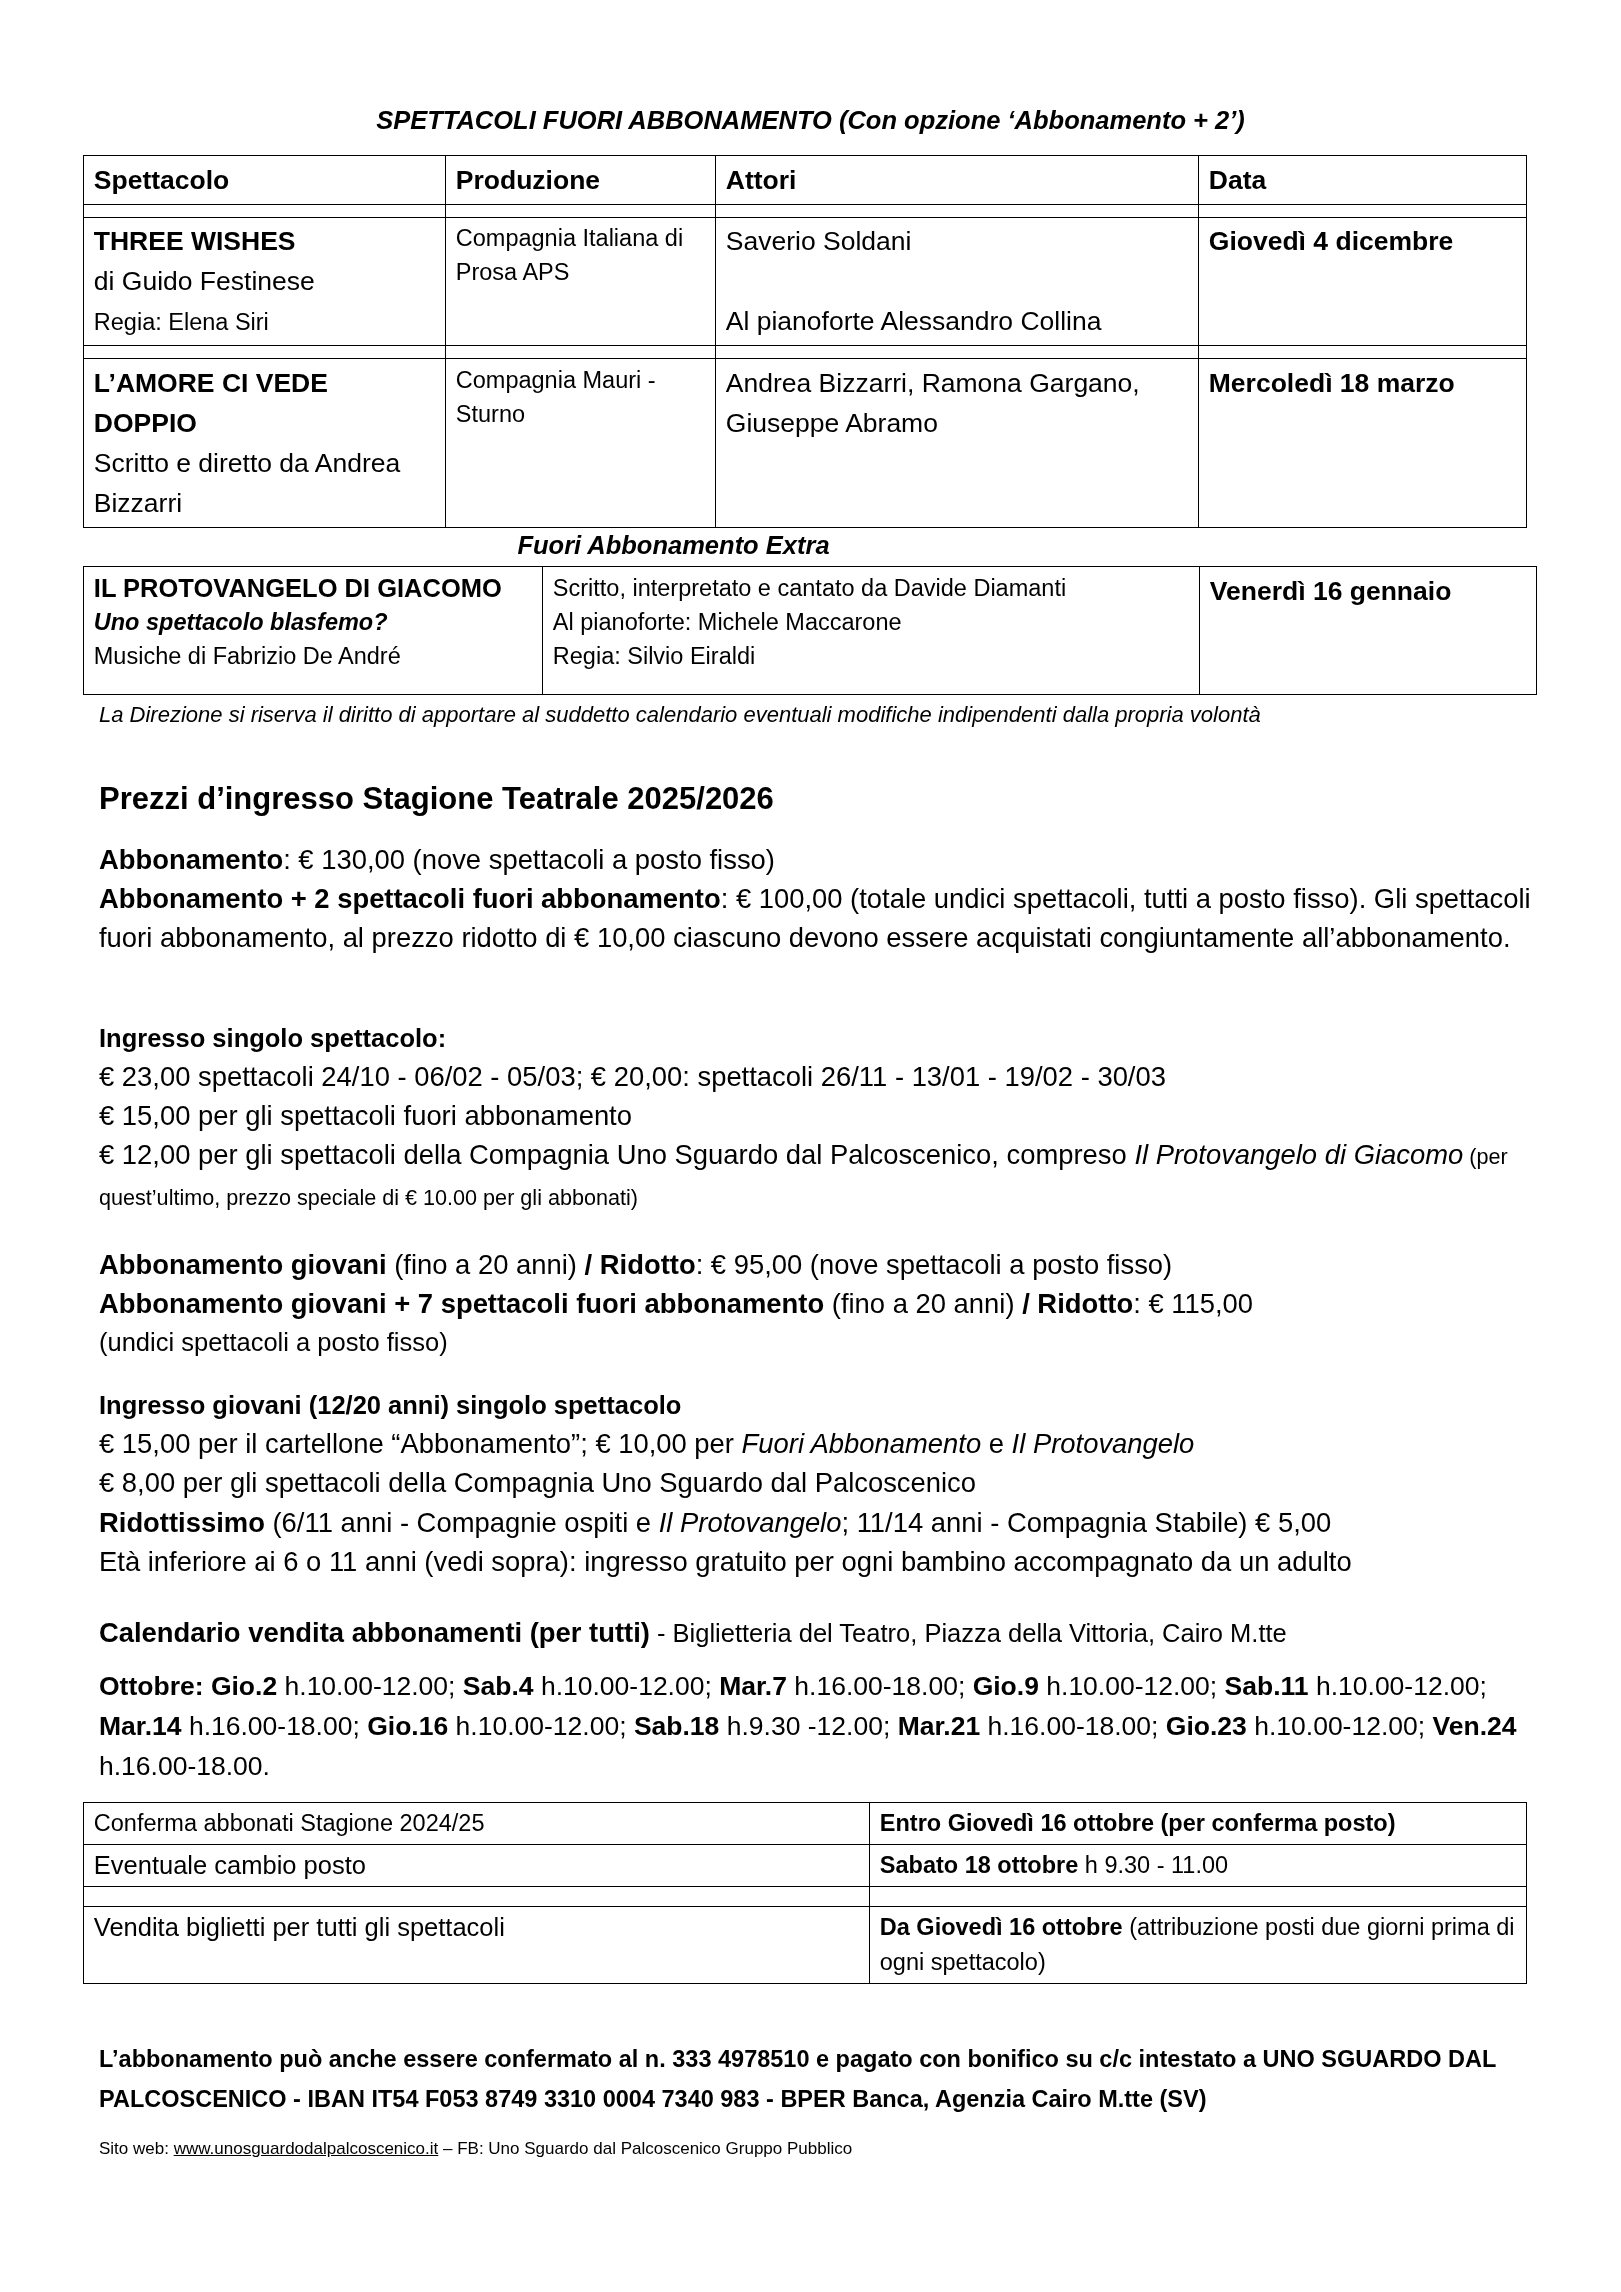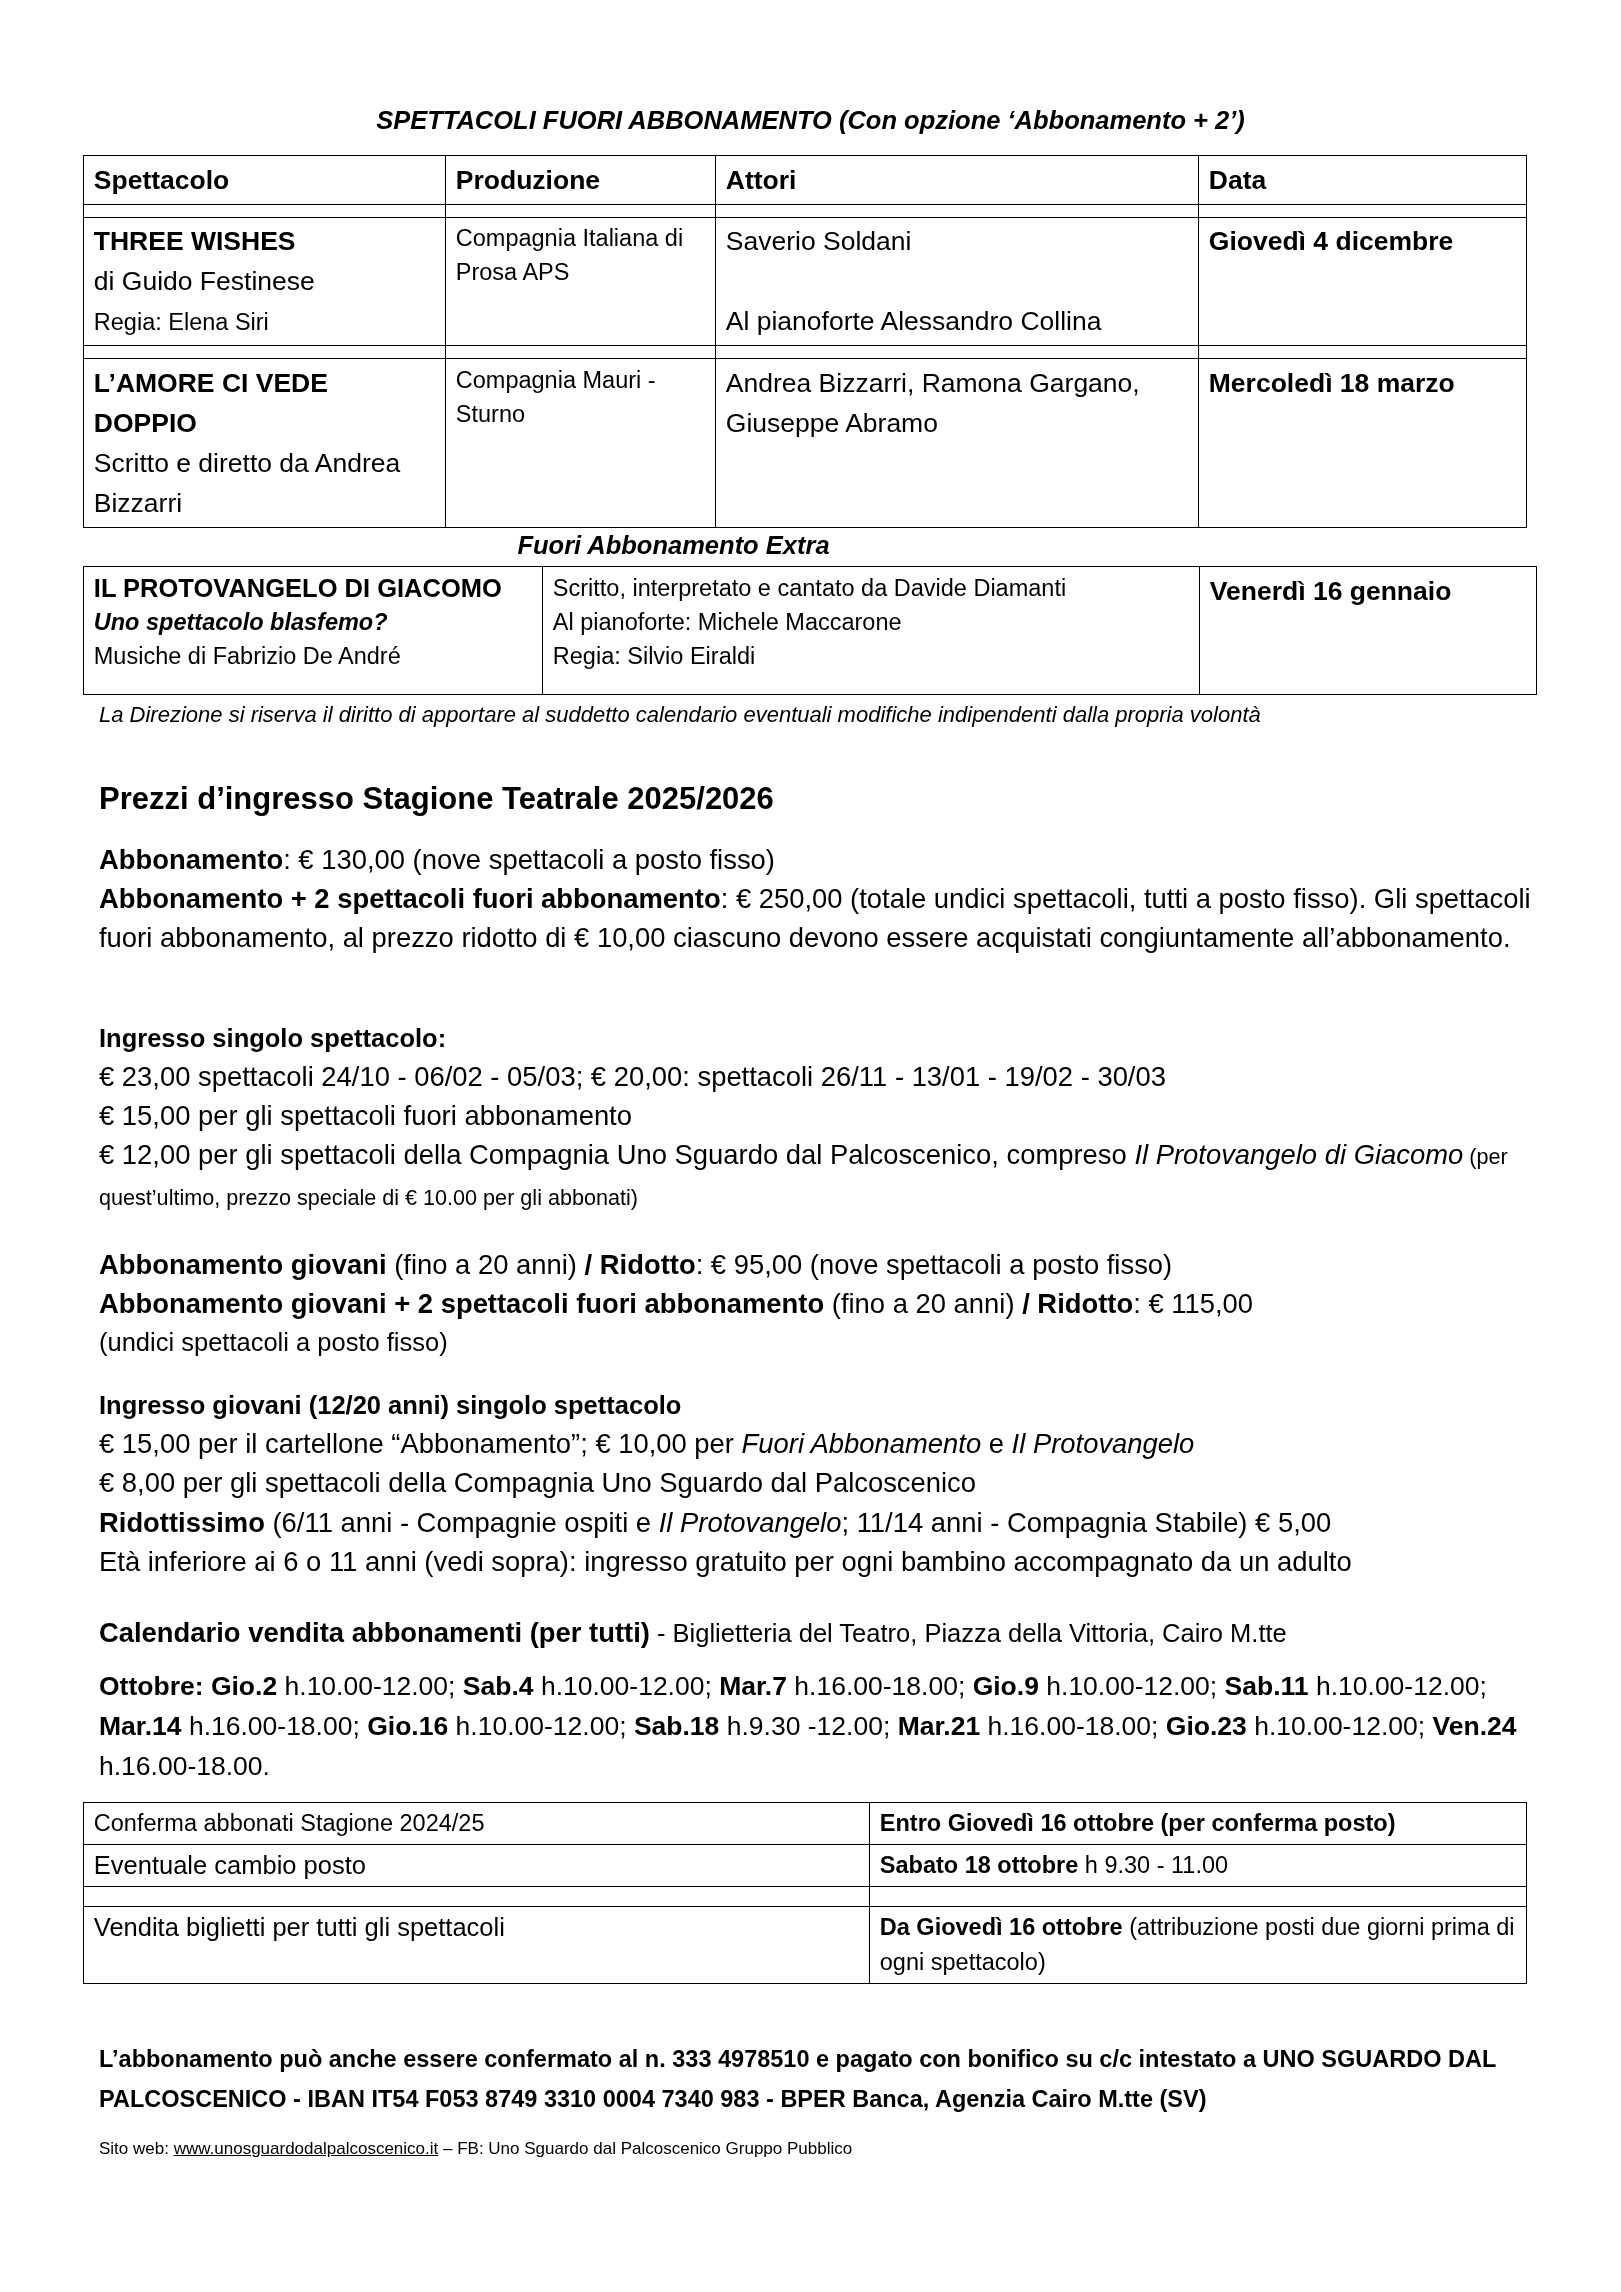--- a/index.html
+++ b/index.html
@@ -98,29 +98,29 @@
   </tr>
 </tbody>
   </table>
 
 <div class="abs i" style="left:99px;top:702px;font-size:22px;white-space:nowrap;">La Direzione si riserva il diritto di apportare al suddetto calendario eventuali modifiche indipendenti dalla propria volontà</div>
 
 <div class="abs b" style="left:99px;top:781px;font-size:31px;">Prezzi d’ingresso Stagione Teatrale 2025/2026</div>
 
 <div class="line" style="top:840px;"><span class="b">Abbonamento</span><span>: €  130,00  (nove spettacoli a posto fisso)</span></div>
 
-<div class="para" style="top:879px;"><span class="b">Abbonamento + 2 spettacoli fuori abbonamento</span><span>: € 250,00  (totale undici spettacoli, tutti a posto fisso). Gli spettacoli fuori abbonamento, al prezzo ridotto di € 10,00 ciascuno devono essere acquistati congiuntamente all’abbonamento.</span></div>
+<div class="para" style="top:879px;"><span class="b">Abbonamento + 2 spettacoli fuori abbonamento</span><span>: € 100,00  (totale undici spettacoli, tutti a posto fisso). Gli spettacoli fuori abbonamento, al prezzo ridotto di € 10,00 ciascuno devono essere acquistati congiuntamente all’abbonamento.</span></div>
 
 <div class="line b" style="top:1019px;font-size:25.5px;"><span>Ingresso singolo spettacolo</span>:</div>
 <div class="line" style="top:1057px;">€ 23,00 spettacoli 24/10 - 06/02 - 05/03; € 20,00: spettacoli 26/11 - 13/01 - 19/02 - 30/03</div>
 <div class="line" style="top:1096px;">€ 15,00 per gli spettacoli fuori abbonamento</div>
 <div class="para" style="top:1135px;"><span>€ 12,00 per gli spettacoli della Compagnia Uno Sguardo dal Palcoscenico, compreso </span><span class="i">Il Protovangelo di Giacomo</span><span class="note"> (per quest’ultimo, prezzo speciale di € 10.00 per gli abbonati)</span></div>
 
 <div class="line" style="top:1245px;"><span class="b">Abbonamento giovani</span><span> (fino a 20 anni) </span><span class="b">/ Ridotto</span><span>: € 95,00  (nove spettacoli a posto fisso)</span></div>
-<div class="line" style="top:1284px;"><span class="b">Abbonamento giovani + 2 spettacoli fuori abbonamento</span><span> (fino a 20 anni) </span><span class="b">/ Ridotto</span><span>: € 115,00</span></div>
+<div class="line" style="top:1284px;"><span class="b">Abbonamento giovani + 7 spettacoli fuori abbonamento</span><span> (fino a 20 anni) </span><span class="b">/ Ridotto</span><span>: € 115,00</span></div>
 <div class="line" style="top:1323px;font-size:25.5px;">(undici spettacoli a posto fisso)</div>
 
 <div class="line b" style="top:1386px;font-size:25.5px;">Ingresso giovani (12/20 anni) singolo spettacolo</div>
 <div class="line" style="top:1424px;"><span>€ 15,00  per  il cartellone “Abbonamento”; € 10,00 per </span><span class="i">Fuori Abbonamento</span><span> e </span><span class="i">Il Protovangelo</span></div>
 <div class="line" style="top:1463px;">€   8,00 per gli spettacoli della Compagnia Uno Sguardo dal Palcoscenico</div>
 <div class="line" style="top:1503px;"><span class="b">Ridottissimo</span><span> (6/11 anni - Compagnie ospiti e </span><span class="i">Il Protovangelo</span><span>; 11/14 anni - Compagnia Stabile) € 5,00</span></div>
 <div class="line" style="top:1542px;">Età inferiore ai 6 o 11 anni (vedi sopra): ingresso gratuito per ogni bambino accompagnato da un adulto</div>
 
 <div class="line" style="top:1613px;"><span class="b">Calendario vendita abbonamenti  (per tutti)</span><span style="font-size:25.5px">  -  Biglietteria del Teatro, Piazza della Vittoria, Cairo M.tte</span></div>
 <div class="para" id="cal-slots" style="top:1666px;font-size:26.5px;line-height:40px;">

